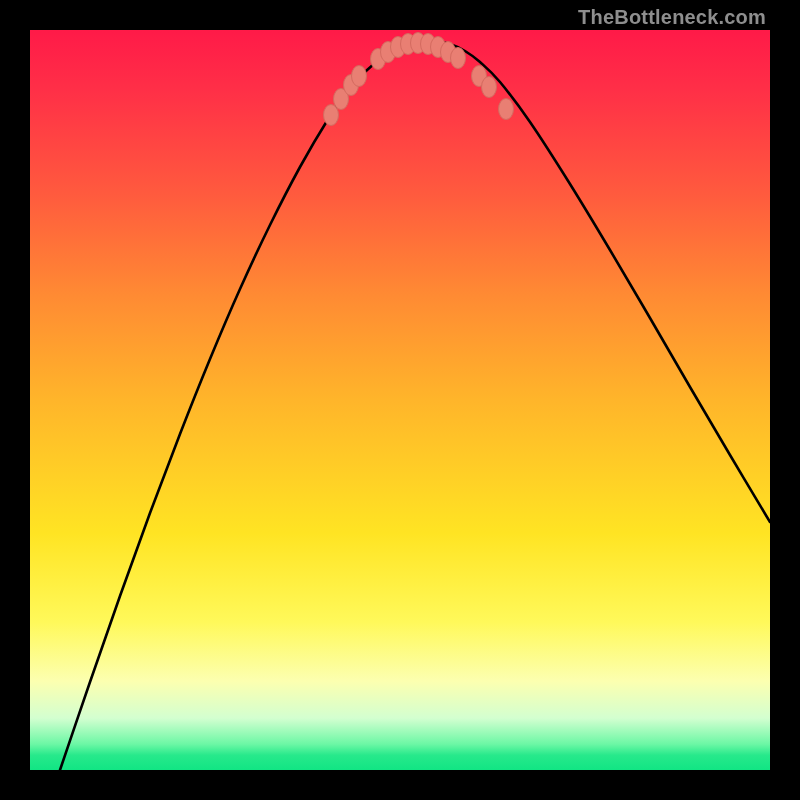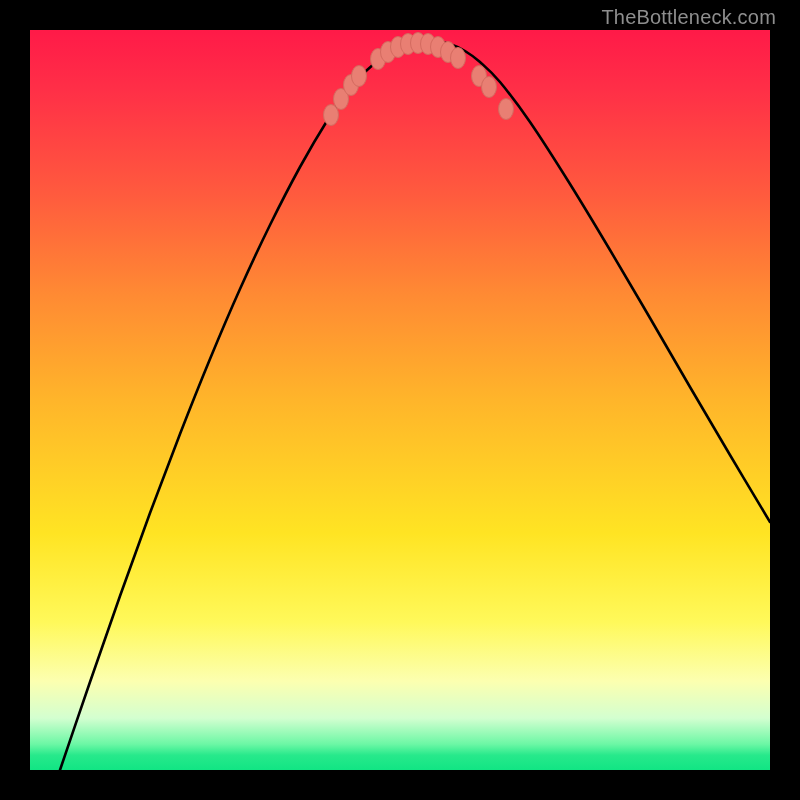--- a/index.html
+++ b/index.html
@@ -40,24 +40,24 @@
       #fcffb0 88%,
       #d3ffd0 93%,
       #6cf7a5 96.5%,
       #27e98b 98%,
       #11e584 100%
     );
   }
   .watermark {
     position: absolute;
     top: 6px;
-    right: 24px;
+    right: 34px;
     color: #8e8e8e;
     font-size: 20px;
-    font-weight: 400;
+    font-weight: 700;
     letter-spacing: 0.2px;
     z-index: 5;
   }
   svg.curve {
     position: absolute;
     left: 0; top: 0;
     width: 740px;
     height: 740px;
     z-index: 3;
   }

